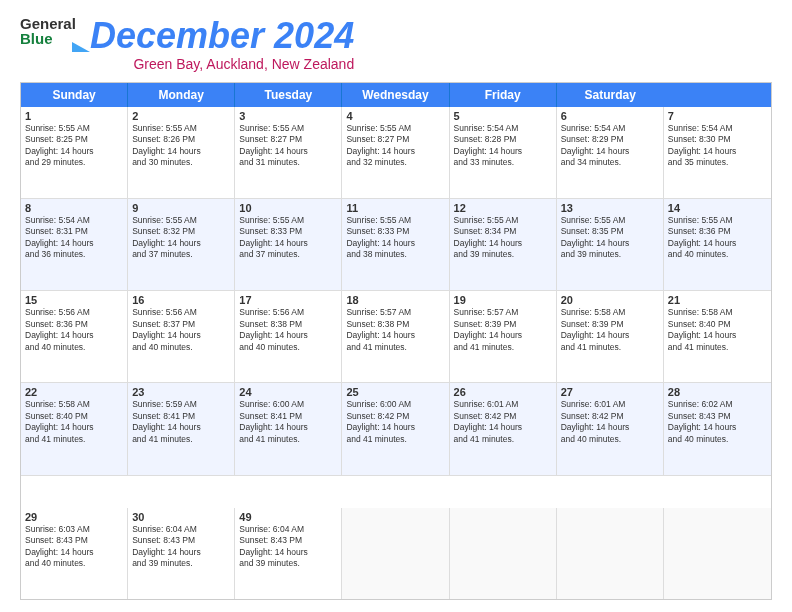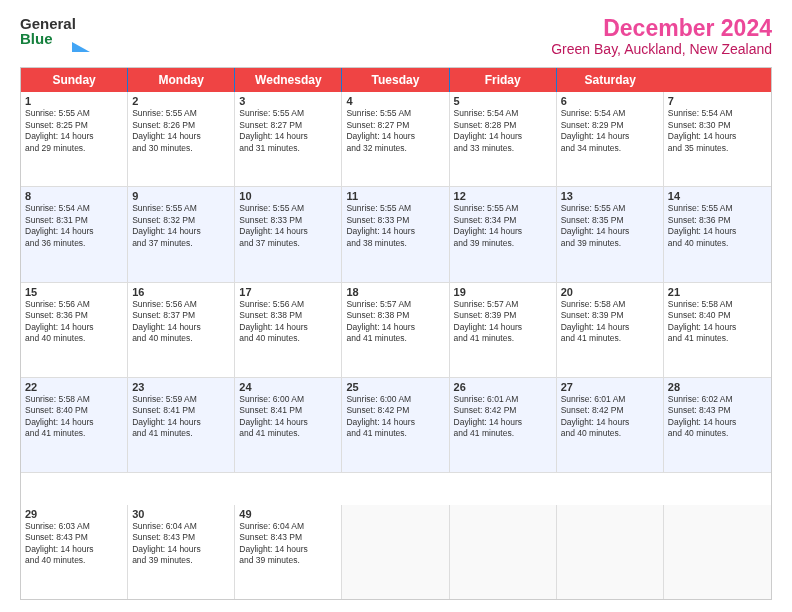--- a/index.html
+++ b/index.html
@@ -12,47 +12,48 @@
     }
     .page {
       width: 792px;
       height: 612px;
       padding: 16px 20px 12px 20px;
       display: flex;
       flex-direction: column;
     }
     .header {
       display: flex;
-      justify-content: space-between;
+      justify-content: flex-start;
       align-items: flex-start;
       margin-bottom: 10px;
     }
     .title-block {
       text-align: right;
     }
     .main-title {
-      font-size: 23px;
-      font-weight: bold;
-      color: #ec4899;
+      font-size: 36px;
+      font-weight: bold;
+      color: #3b82f6;
       line-height: 1.1;
+      font-style: italic;
     }
     .subtitle {
       font-size: 14px;
       color: #be185d;
     }
     .calendar {
       flex: 1;
       display: flex;
       flex-direction: column;
       border: 1px solid #ccc;
     }
     .cal-header {
       display: grid;
       grid-template-columns: repeat(7, 1fr);
-      background: #ef4444;
+      background: #3b82f6;
     }
     .cal-header-cell {
       color: #fff;
       font-size: 12px;
       font-weight: bold;
       text-align: center;
       padding: 5px 2px;
       border-right: 1px solid #1976d2;
     }
     .cal-header-cell:last-child { border-right: none; }
@@ -137,22 +138,22 @@
     <div class="title-block">
       <div class="main-title">December 2024</div>
       <div class="subtitle">Green Bay, Auckland, New Zealand</div>
     </div>
   </div>
 
   <div class="calendar">
     <div class="cal-header">
     <div class="cal-header-cell">Sunday</div>
         <div class="cal-header-cell">Monday</div>
+        <div class="cal-header-cell">Tuesday</div>
         <div class="cal-header-cell">Wednesday</div>
-        <div class="cal-header-cell">Tuesday</div>
         <div class="cal-header-cell">Friday</div>
         <div class="cal-header-cell">Saturday</div>
       </div>
     <div class="cal-body">
     <div class="cal-row">
           <div class="cal-cell">
             <div class="day-num">1</div>
             <div class="day-info" style="white-space: pre-line;">Sunrise: 5:55 AM
 Sunset: 8:25 PM
 Daylight: 14 hours

